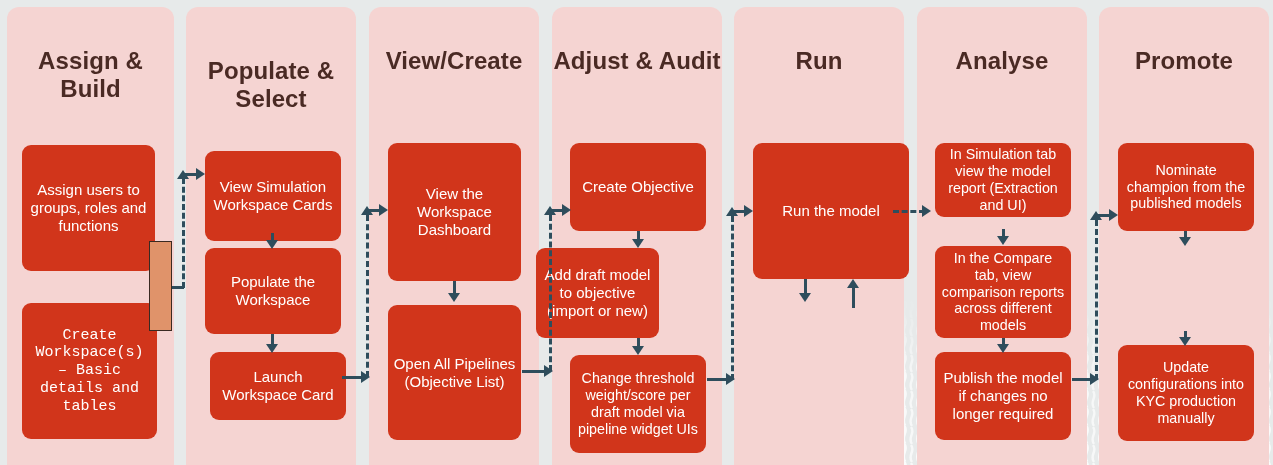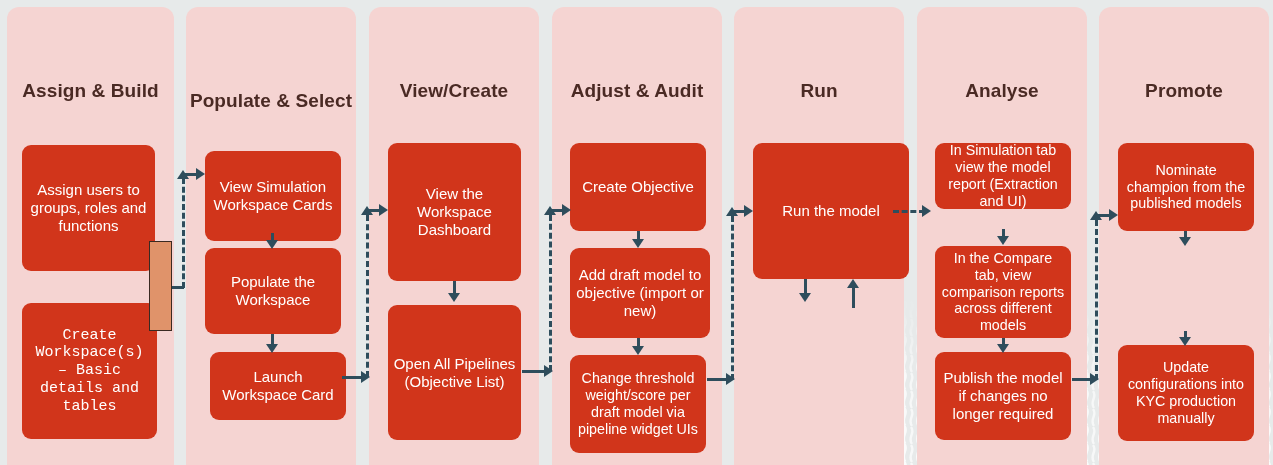--- a/index.html
+++ b/index.html
@@ -21,26 +21,25 @@
     top:7px;
     height:458px;
     background:#f5d4d2;
     border-radius:12px 12px 0 0;
   }
   .col-title{
     position:absolute;
     left:0;right:0;
     top:40px;
     text-align:center;
-    font-size:19px;
+    font-size:24px;
     font-weight:bold;
     color:#4a2a24;
     line-height:1.18;
     letter-spacing:.1px;
-    margin-top:33px;
   }
   .col-title.two-line{top:50px;}
 
   
   .box{
     position:absolute;
     background:#d1351b;
     border-radius:9px;
     color:#ffffff;
     display:flex;
@@ -132,38 +131,38 @@
   <div class="box" style="left:388px;top:305px;width:133px;height:135px;">
     <span>Open All Pipelines (Objective List)</span>
   </div>
 
   <div class="col" style="left:552px;width:170px;">
     <div class="col-title">Adjust &amp; Audit</div>
   </div>
   <div class="box" style="left:570px;top:143px;width:136px;height:88px;">
     <span>Create Objective</span>
   </div>
-  <div class="box" style="left:570px;top:248px;width:140px;height:90px;text-align:center;">
+  <div class="box" style="left:536px;top:248px;width:123px;height:90px;text-align:center;">
     <span>Add draft model to objective (import or new)</span>
   </div>
   <div class="box small" style="left:570px;top:355px;width:136px;height:98px;">
     <span>Change threshold weight/score per draft model via pipeline widget UIs</span>
   </div>
 
   <div class="col" style="left:734px;width:170px;">
     <div class="col-title">Run</div>
   </div>
   <div class="box" style="left:753px;top:143px;width:156px;height:136px;">
     <span>Run the model</span>
   </div>
 
   <div class="col" style="left:917px;width:170px;">
     <div class="col-title">Analyse</div>
   </div>
-  <div class="box small" style="left:935px;top:143px;width:136px;height:66px;">
+  <div class="box small" style="left:935px;top:143px;width:136px;height:74px;">
     <span>In Simulation tab view the model report (Extraction and UI)</span>
   </div>
   <div class="box small" style="left:935px;top:246px;width:136px;height:92px;">
     <span>In the Compare tab, view comparison reports across different models</span>
   </div>
   <div class="box" style="left:935px;top:352px;width:136px;height:88px;">
     <span>Publish the model if changes no longer required</span>
   </div>
 
   <div class="col" style="left:1099px;width:170px;">

